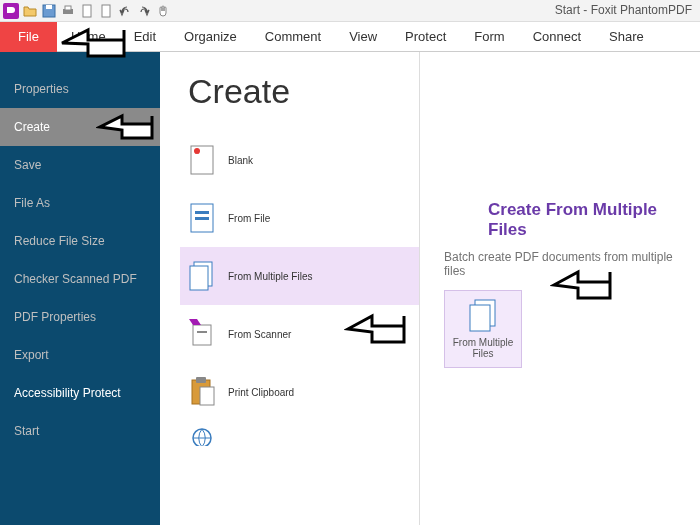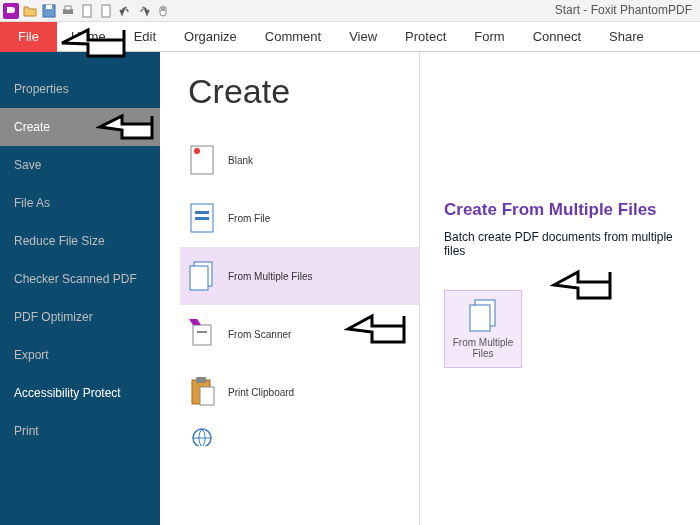--- a/index.html
+++ b/index.html
@@ -16,22 +16,22 @@
   .side-item.bright { color: #fff; }
   .side-item.active { background: #8a8a8a; color: #fff; }
   .main { flex: 1; display: flex; }
   .col-left { width: 260px; border-right: 1px solid #ddd; padding: 20px 0 0 28px; }
   .col-right { flex: 1; padding: 28px 16px 0 24px; }
   .heading { font-size: 34px; font-weight: 300; color: #333; margin-bottom: 20px; }
   .opt { display: flex; align-items: center; height: 58px; gap: 12px; padding-left: 0; }
   .opt.selected { background: #efe0f8; margin-left: -8px; padding-left: 8px; }
   .opt-icon { width: 28px; height: 32px; display: flex; align-items: center; justify-content: center; }
   .opt-label { font-size: 10px; color: #333; }
-  .right-title { color: #6a3aa8; font-size: 17px; font-weight: bold; margin-bottom: 10px; }
-  .right-desc { font-size: 12px; color: #0f172a; margin-bottom: 32px; }
+  .right-title { color: #6a3aa8; font-size: 17px; font-weight: bold; margin-bottom: 10px; margin-left: 44px; }
+  .right-desc { font-size: 12px; color: #737373; margin-bottom: 12px; }
   .tile { width: 78px; height: 78px; border: 1px solid #d5c0e8; background: #f3e9fb; display: flex; flex-direction: column; align-items: center; justify-content: center; gap: 4px; }
   .tile-label { font-size: 10px; text-align: center; color: #555; line-height: 1.1; }
   .arrow { position: absolute; pointer-events: none; }
   svg { display: block; }
 </style>
 </head>
 <body>
 
 <div class="qat">
   <span class="qat-icon">
@@ -101,24 +101,24 @@
 
 <div class="body">
 
   <div class="sidebar">
     <div class="side-item">Properties</div>
     <div class="side-item bright active">Create</div>
     <div class="side-item">Save</div>
     <div class="side-item">File As</div>
     <div class="side-item">Reduce File Size</div>
     <div class="side-item">Checker Scanned PDF</div>
-    <div class="side-item">PDF Optimizer</div>
+    <div class="side-item">PDF Properties</div>
     <div class="side-item">Export</div>
     <div class="side-item bright">Accessibility Protect</div>
-    <div class="side-item">Print</div>
+    <div class="side-item">Start</div>
   </div>
 
   <div class="main">
     <div class="col-left">
       <div class="heading">Create</div>
 
       <div class="opt">
         <span class="opt-icon">
           <svg width="24" height="30">
               <rect x="1" y="1" width="22" height="28" fill="#fff" stroke="#888"></rect>

